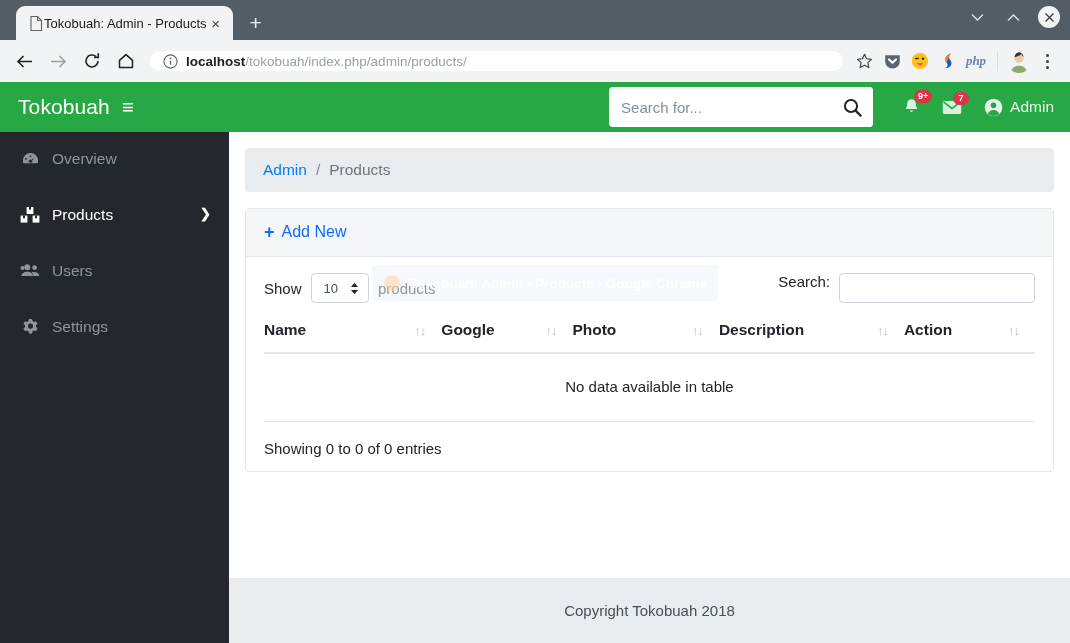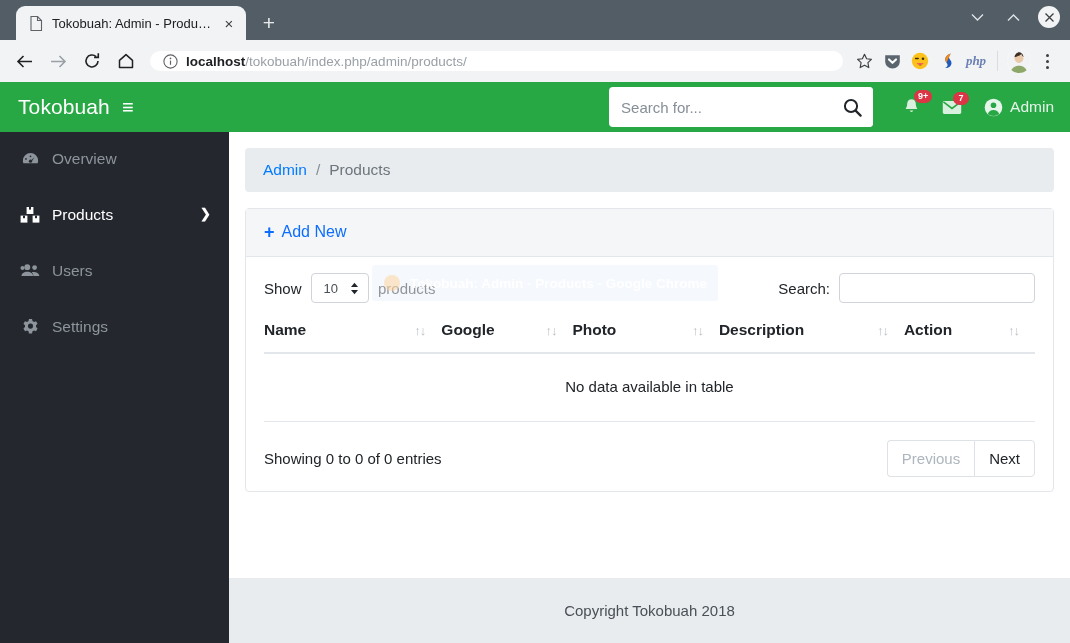--- a/index.html
+++ b/index.html
@@ -12,21 +12,21 @@
 
   
   .browser { width: 1070px; height: 643px; display: flex; flex-direction: column;
              background: #545b62; }
 
   .titlebar { height: 40px; background: #535d65; display: flex; align-items: flex-end;
               padding: 0 0 0 16px; position: relative; flex: 0 0 40px; }
 
   .tab { height: 34px; min-width: 215px; max-width: 230px; background: #f1f3f4;
          border-radius: 9px 9px 0 0; display: flex; align-items: center;
-         padding: 0 8px 0 12px; gap: 8px; }
+         padding: 0 8px 0 12px; }
   .tab-favicon { width: 16px; height: 16px; flex: 0 0 16px; display:flex; align-items:center; justify-content:center;}
   .tab-title { font-size: 13px; color: #202124; white-space: nowrap; overflow: hidden;
                text-overflow: ellipsis; flex: 1 1 auto; }
   .tab-close { width: 18px; height: 18px; flex: 0 0 18px; display: flex; align-items: center;
                justify-content: center; color: #3c4043; font-size: 15px; line-height: 1; }
   .newtab { width: 30px; height: 30px; margin-left: 8px; margin-bottom: 2px;
             display: flex; align-items: center; justify-content: center;
             color: #e8eaed; font-size: 21px; font-weight: 300; }
 
   .wincontrols { position: absolute; right: 10px; top: 6px; display: flex;
@@ -108,21 +108,21 @@
   .addnew { color: #0d6efd; font-size: 16px; display: inline-flex; align-items: center; gap: 7px; }
   .plus { font-size: 18px; font-weight: 700; line-height: 1; }
   .card-body { padding: 16px 18px 14px 18px; position: relative; }
 
   .dt-top { display: flex; align-items: center; justify-content: space-between; }
   .dt-length { display: flex; align-items: center; gap: 9px; font-size: 15px; color: #212529; }
   .dt-select { height: 30px; border: 1px solid #ced4da; border-radius: 4px; background: #fff;
                display: flex; align-items: center; gap: 12px; padding: 0 9px 0 12px;
                font-size: 13px; color: #495057; }
   .dt-select .spin { display: flex; flex-direction: column; line-height: 6px; font-size: 9px; color:#212529; }
-  .dt-filter { display: flex; align-items: center; gap: 9px; font-size: 15px; color: #212529; }
+  .dt-filter { display: flex; align-items: flex-start; gap: 9px; font-size: 15px; color: #212529; }
   .dt-filter input { width: 196px; height: 30px; border: 1px solid #ced4da; border-radius: 4px;
                      outline: none; padding: 0 8px; font-size: 13px;
                      font-family: "Liberation Sans", sans-serif; }
 
   table.dt { width: 100%; border-collapse: collapse; margin-top: 18px; }
   table.dt th { text-align: left; font-size: 15.5px; color: #212529; font-weight: 700;
                 padding: 0 0 13px 0; border-bottom: 2px solid #e3e6ea; position: relative;
                 white-space: nowrap; }
   .th-inner { display: flex; align-items: center; justify-content: space-between; padding-right: 16px; }
   .sort { color: #b9bfc6; font-size: 13px; letter-spacing: -1px; }
@@ -451,24 +451,20 @@
                 </thead>
                 <tbody>
                   <tr>
                     <td class="empty" colspan="5">No data available in table</td>
                   </tr>
                 </tbody>
               </table>
 
               <div class="dt-bottom">
                 <span class="dt-info">Showing 0 to 0 of 0 entries</span>
-                <span class="pager">
-                  <span class="pg prev">Previous</span>
-                  <span class="pg next">Next</span>
-                </span>
               </div>
 
             </div>
           </div>
         </div>
 
         <div class="footer">Copyright Tokobuah 2018</div>
       </div>
     </div>
   </div>

